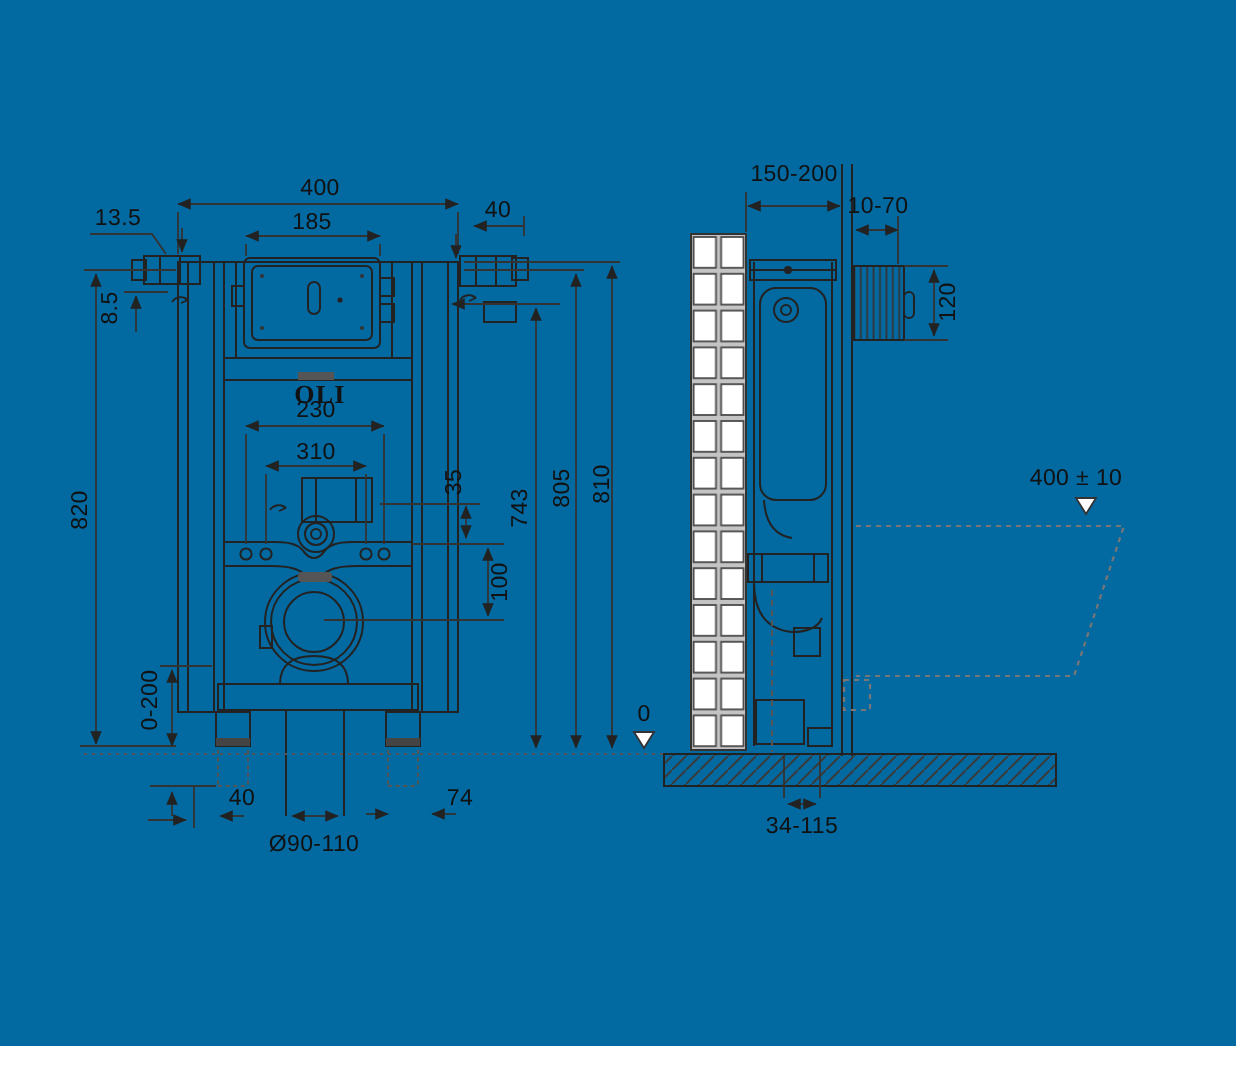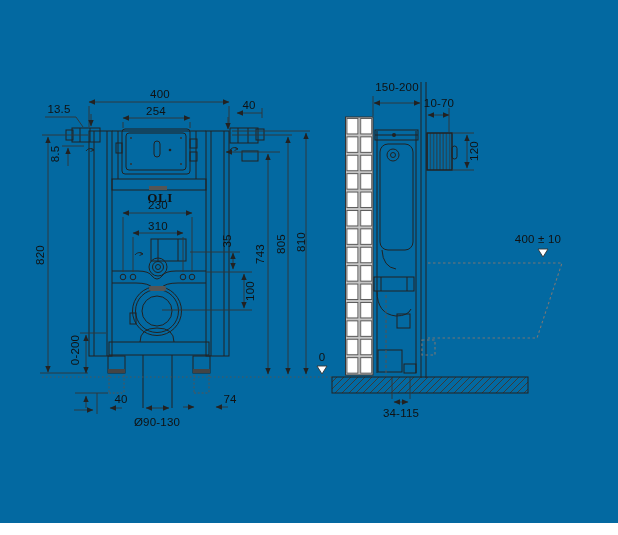--- a/index.html
+++ b/index.html
@@ -224,37 +224,37 @@
     <path d="M538,249 h10 l-5,8 z" fill="#fff"></path>
     <path d="M317,366 h10 l-5,8 z" fill="#fff"></path>
     <line x1="392" y1="377" x2="392" y2="399"></line>
     <line x1="410" y1="377" x2="410" y2="399"></line>
     <line x1="401" y1="402" x2="394" y2="402" marker-end="url(#ah)"></line>
     <line x1="401" y1="402" x2="408" y2="402" marker-end="url(#ah)"></line>
   </g>
 </svg>
 
 <div class="lbl" style="left:160px;top:95px">400</div>
-<div class="lbl" style="left:156px;top:112px">254</div>
+<div class="lbl" style="left:156px;top:112px">185</div>
 <div class="lbl" style="left:59px;top:110px">13.5</div>
 <div class="lbl" style="left:249px;top:106px">40</div>
 <div class="lbl rot" style="left:56px;top:154px">8.5</div>
 <div class="lbl rot" style="left:41px;top:255px">820</div>
 <div class="lbl logo" style="left:160px;top:197px">OLI</div>
 <div class="lbl" style="left:158px;top:206px">230</div>
 <div class="lbl" style="left:158px;top:227px">310</div>
 <div class="lbl rot" style="left:228px;top:241px">35</div>
 <div class="lbl rot" style="left:261px;top:254px">743</div>
 <div class="lbl rot" style="left:282px;top:244px">805</div>
 <div class="lbl rot" style="left:302px;top:242px">810</div>
 <div class="lbl rot" style="left:251px;top:291px">100</div>
 <div class="lbl rot" style="left:76px;top:350px">0-200</div>
 <div class="lbl" style="left:121px;top:400px">40</div>
 <div class="lbl" style="left:230px;top:400px">74</div>
-<div class="lbl" style="left:157px;top:423px">Ø90-130</div>
+<div class="lbl" style="left:157px;top:423px">Ø90-110</div>
 <div class="lbl" style="left:397px;top:88px">150-200</div>
 <div class="lbl" style="left:439px;top:104px">10-70</div>
 <div class="lbl rot" style="left:475px;top:151px">120</div>
 <div class="lbl" style="left:538px;top:240px">400 ± 10</div>
 <div class="lbl" style="left:322px;top:358px">0</div>
 <div class="lbl" style="left:401px;top:414px">34-115</div>
 
 </div>
 
 </body></html>

